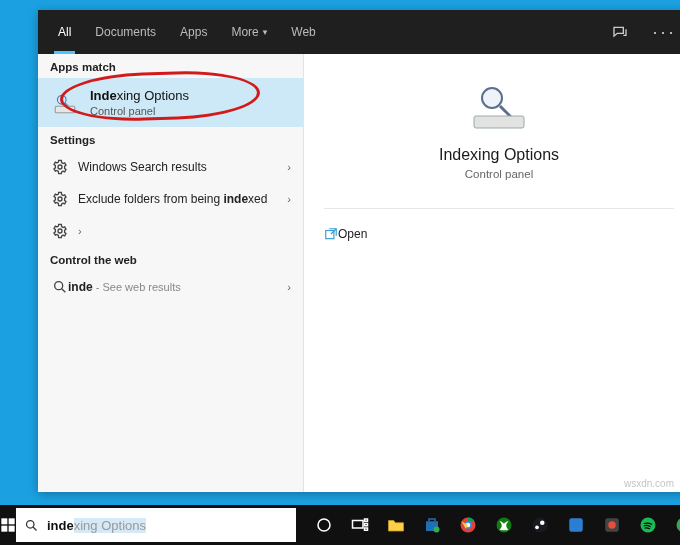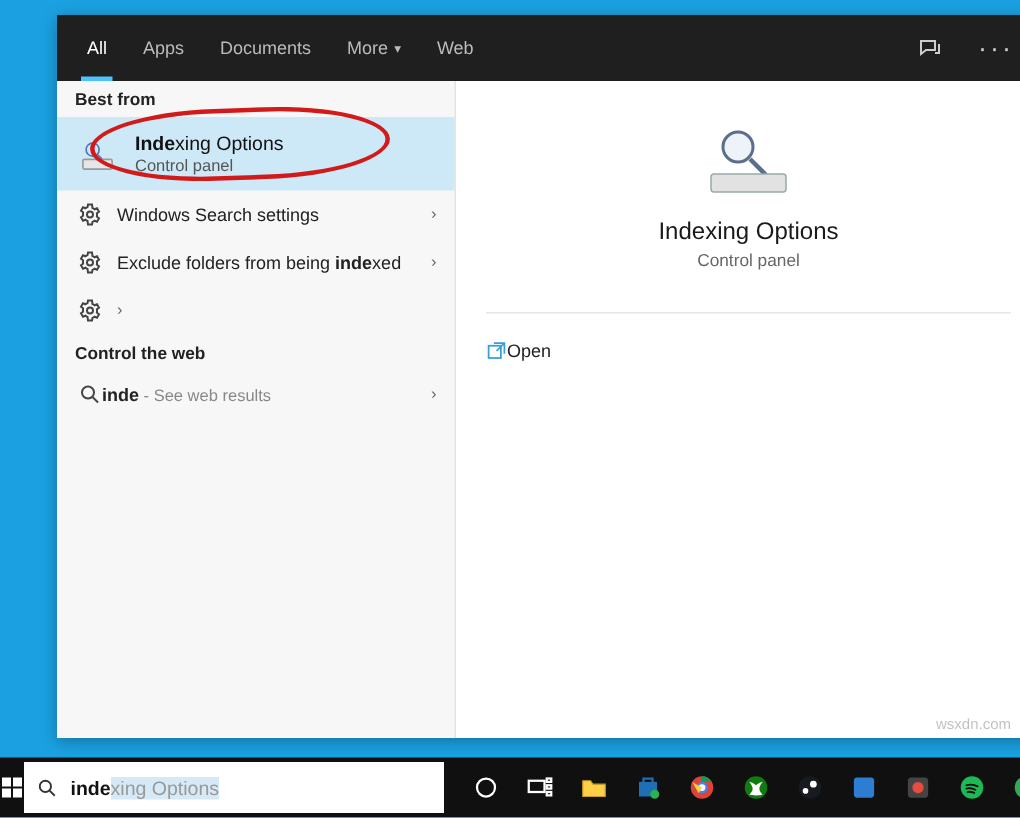--- a/index.html
+++ b/index.html
@@ -211,24 +211,24 @@
 </head>
 <body>
 
 <div class="search-panel">
 
   <div class="tabs-bar">
     <div class="tab active">
         <span>All</span>
       </div>
     <div class="tab">
+        <span>Documents</span>
+      </div>
+    <div class="tab">
         <span>Apps</span>
-      </div>
-    <div class="tab">
-        <span>Documents</span>
       </div>
     <div class="tab">
         <span>More</span>
         <span class="chev">▾</span>
       </div>
     <div class="tab">
         <span>Web</span>
       </div>
     <div class="tabs-right">
       <div class="icon-btn">
@@ -239,46 +239,47 @@
       </div>
       <div class="icon-btn">
           <span class="dots">···</span>
         </div>
     </div>
   </div>
 
   <div class="panel-body">
 
     <div class="left-col">
-      <div class="section-label">Best from</div>
+      <div class="section-label">Apps match</div>
 
       <div class="best-match">
         <div class="icon-area">
           <svg width="26" height="26" viewBox="0 0 48 48" fill="none" stroke="#4a6" stroke-width="2">
             <circle cx="18" cy="18" r="8" stroke="#4a76b8"></circle>
             <line x1="24" y1="24" x2="34" y2="34" stroke="#4a76b8"></line>
             <rect x="6" y="30" width="36" height="12" rx="2" fill="#e6e6e6" stroke="#999"></rect>
           </svg>
         </div>
         <div>
           <div class="title"><b class="m">Inde</b><span>xing Options</span></div>
           <div class="subtitle">Control panel</div>
         </div>
         <div class="highlight-circle"></div>
       </div>
 
+      <div class="section-label">Settings</div>
 
       <div class="setting-row">
         <span class="gear">
           <svg width="16" height="16" viewBox="0 0 24 24" fill="none" stroke="currentColor" stroke-width="2">
               <circle cx="12" cy="12" r="3"></circle>
               <path d="M19 12a7 7 0 0 0-.1-1.2l2.1-1.6-2-3.4-2.5 1a7 7 0 0 0-2-1.2L14 2h-4l-.5 2.6a7 7 0 0 0-2 1.2l-2.5-1-2 3.4 2.1 1.6A7 7 0 0 0 5 12c0 .4 0 .8.1 1.2l-2.1 1.6 2 3.4 2.5-1a7 7 0 0 0 2 1.2L10 22h4l.5-2.6a7 7 0 0 0 2-1.2l2.5 1 2-3.4-2.1-1.6c.1-.4.1-.8.1-1.2z"></path>
             </svg>
         </span>
-        <span class="label">Windows Search settings</span>
+        <span class="label">Windows Search results</span>
         <span class="chevron">›</span>
       </div>
 
       <div class="setting-row">
         <span class="gear">
           <svg width="16" height="16" viewBox="0 0 24 24" fill="none" stroke="currentColor" stroke-width="2">
               <circle cx="12" cy="12" r="3"></circle>
               <path d="M19 12a7 7 0 0 0-.1-1.2l2.1-1.6-2-3.4-2.5 1a7 7 0 0 0-2-1.2L14 2h-4l-.5 2.6a7 7 0 0 0-2 1.2l-2.5-1-2 3.4 2.1 1.6A7 7 0 0 0 5 12c0 .4 0 .8.1 1.2l-2.1 1.6 2 3.4 2.5-1a7 7 0 0 0 2 1.2L10 22h4l.5-2.6a7 7 0 0 0 2-1.2l2.5 1 2-3.4-2.1-1.6c.1-.4.1-.8.1-1.2z"></path>
             </svg>
         </span>

